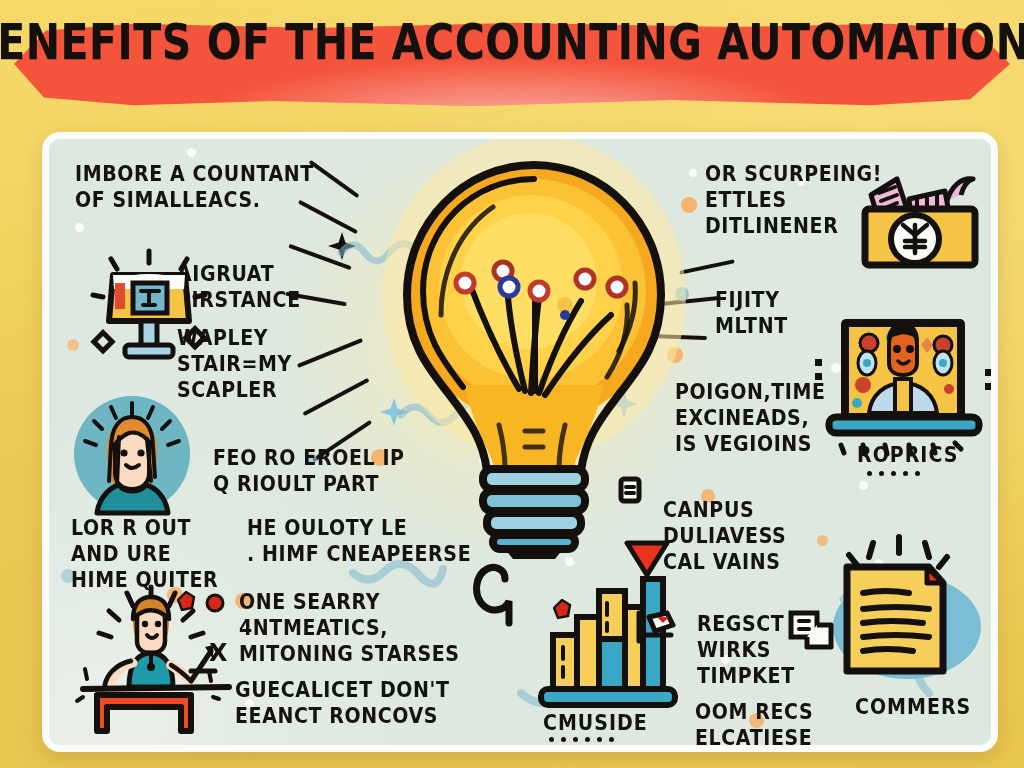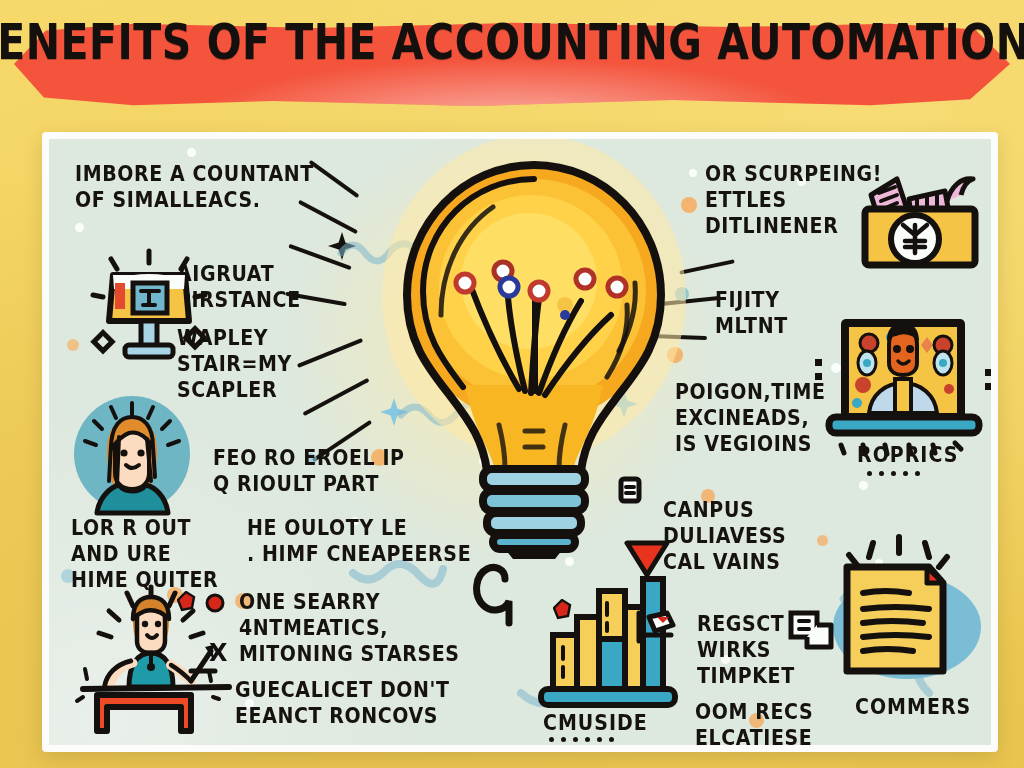--- a/index.html
+++ b/index.html
@@ -37,21 +37,21 @@
     font-weight:bold;font-size:41px;letter-spacing:.5px;
     color:#14100e;text-align:center;white-space:nowrap;
     transform:scaleY(1.22);
     text-shadow:0 1px 0 rgba(0,0,0,.25);
   }
   
   #card{
     position:absolute;left:42px;top:132px;width:942px;height:606px;
     background:#dde8de;
     border:7px solid #fcfdfb;
-    border-radius:4px;
+    border-radius:18px;
     box-shadow:0 6px 18px rgba(120,95,35,.22);
     overflow:hidden;
   }
   #card::before{
     content:"";position:absolute;inset:0;
     background:
       radial-gradient(circle at 48% 34%, rgba(255,232,150,.85) 0%, rgba(255,235,165,.35) 18%, rgba(255,240,190,0) 34%),
       radial-gradient(circle at 6% 96%, rgba(255,255,255,.35) 0%, rgba(255,255,255,0) 30%);
     pointer-events:none;
   }

